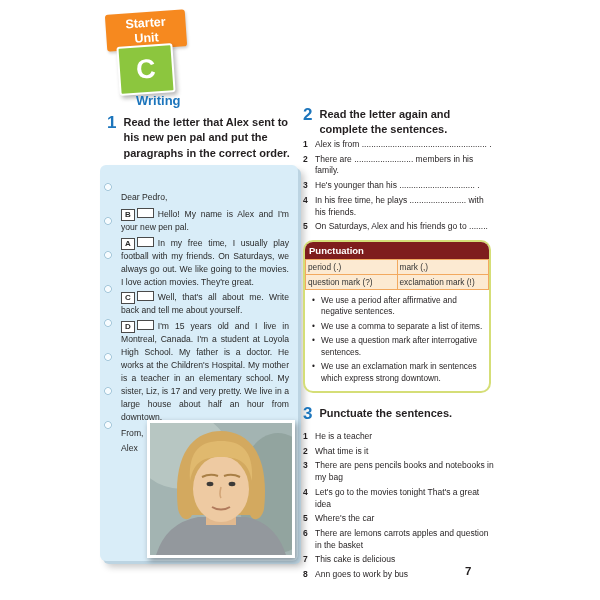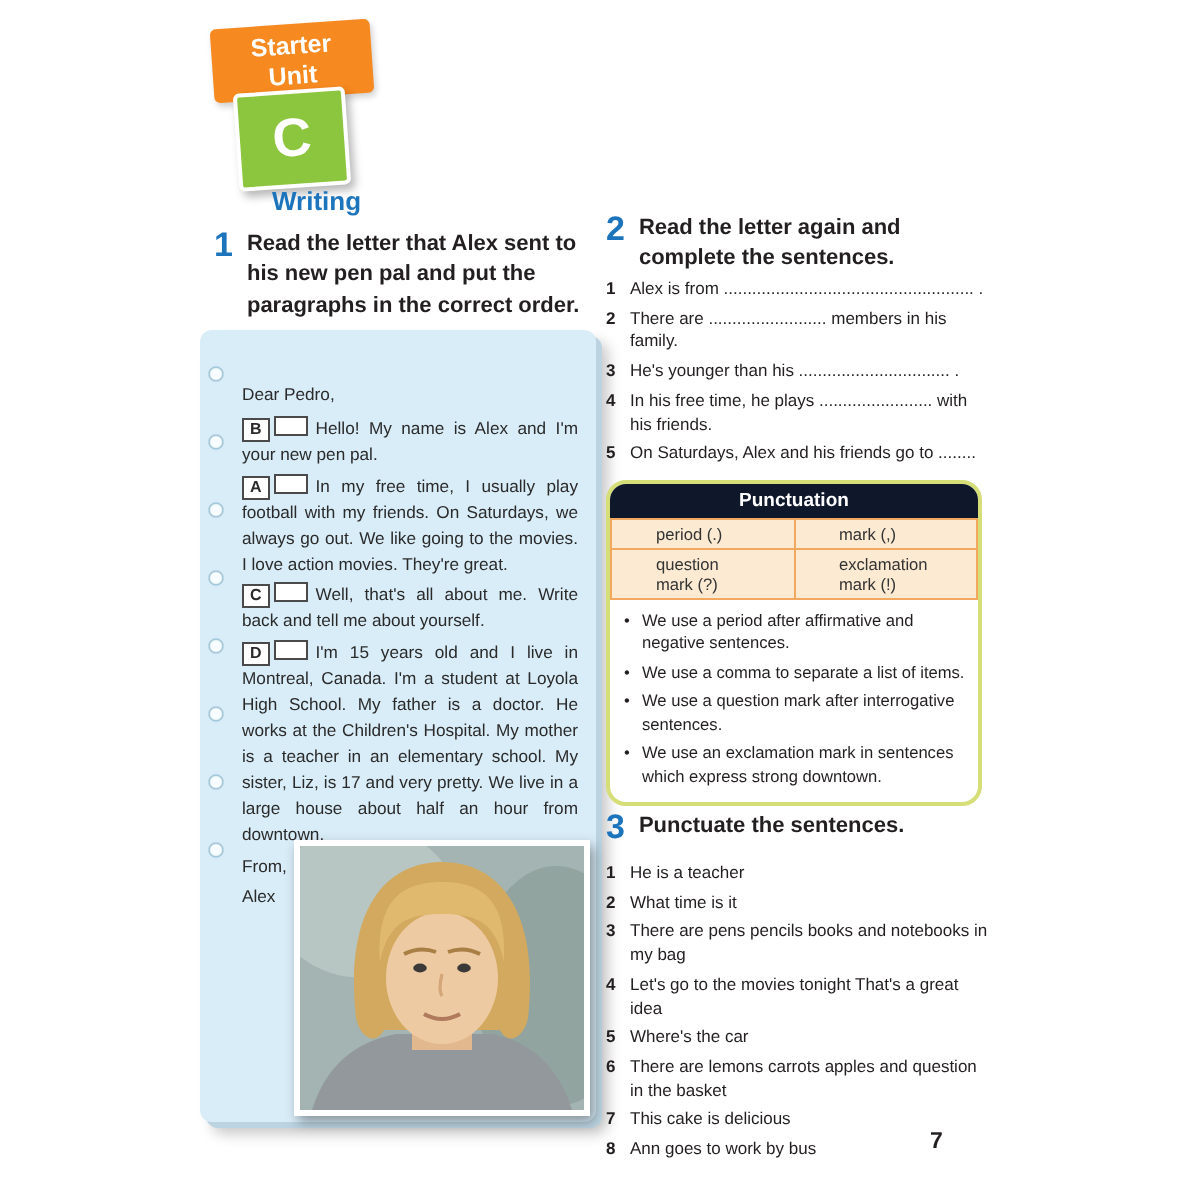--- a/index.html
+++ b/index.html
@@ -70,27 +70,27 @@
   .item{display:flex;margin-bottom:3px;}
   .inum{width:12px;flex:0 0 12px;font-weight:bold;font-size:8.5px;line-height:1.38;}
   .itext{flex:1;font-size:8.5px;line-height:1.38;}
   
   .punct-box{
     position:absolute;left:303px;top:240px;width:188px;
     background:#fff;border:2px solid #d5de77;border-radius:10px;
     overflow:hidden;box-sizing:border-box;
   }
   .punct-title{
-    background:#0f172a;color:#fff;font-weight:bold;font-size:9.5px;
-    text-align:center;padding:3px 16px;
+    background:#7f1d1d;color:#fff;font-weight:bold;font-size:9.5px;
+    padding:3px 4px;
   }
   .punct-table{width:100%;border-collapse:collapse;table-layout:fixed;}
   .punct-table td{
     border:1px solid #f2a95f;background:#fcead2;color:#333;
-    font-size:8.3px;padding:2px 22px;
+    font-size:8.3px;padding:2px 2px;
   }
   .punct-bullets{margin:5px 6px 7px 6px;padding:0 0 0 10px;list-style:none;}
   .punct-bullets li{
     position:relative;font-size:8.3px;line-height:1.38;margin-bottom:3px;
   }
   .punct-bullets li::before{
     content:"•";position:absolute;left:-9px;top:0;color:#231f20;
   }
   
   .page-num{position:absolute;left:465px;top:565px;font-size:11.5px;font-weight:bold;}

